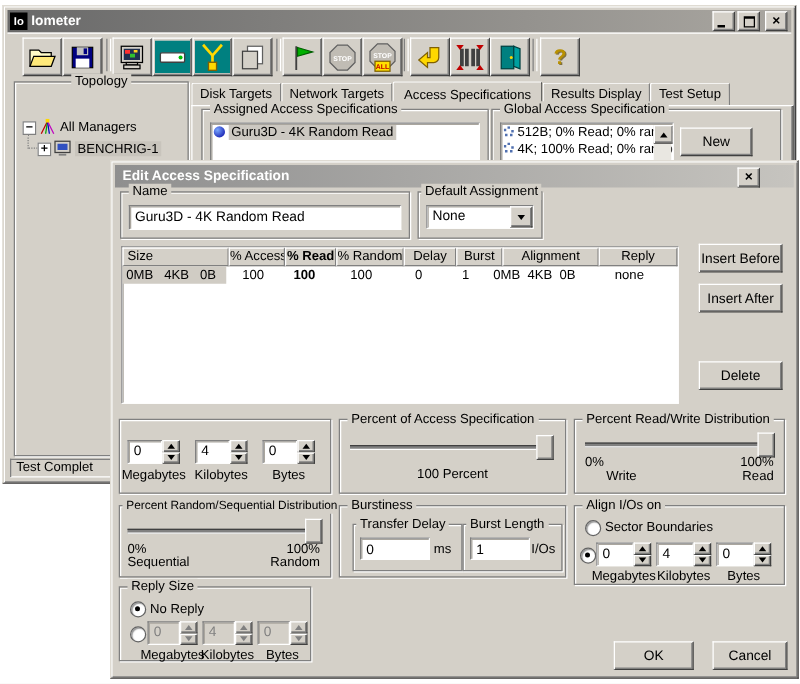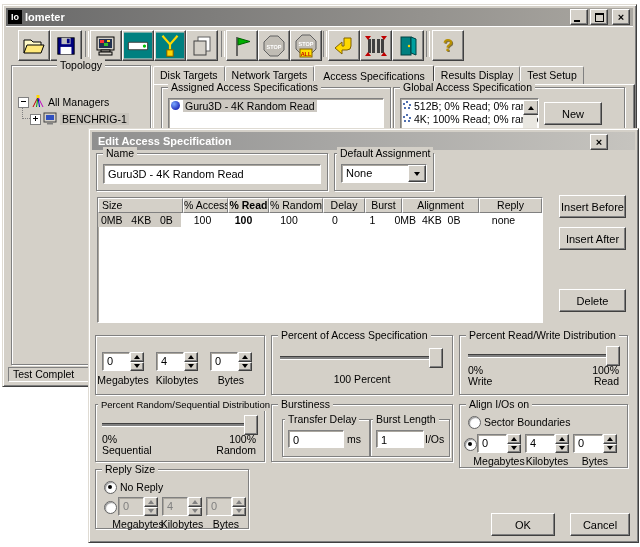--- a/index.html
+++ b/index.html
@@ -397,21 +397,21 @@
       <span class="track" style="left:8px;top:20px;width:162px;"></span>
       <span class="thumb" style="left:157px;top:12px;"></span>
       <span class="ulabel" style="left:0;top:37px;width:180px;">100 Percent</span>
     </div>
 
     <div class="group" style="left:370px;top:206px;width:167px;height:58px;">
       <span class="glabel">Percent Read/Write Distribution</span>
       <span class="track" style="left:8px;top:18px;width:151px;"></span>
       <span class="thumb" style="left:146px;top:10px;"></span>
       <span class="lbl" style="left:8px;top:28px;">0%</span>
-      <span class="lbl" style="left:8px;top:39px;">Write</span>
+      <span class="lbl" style="left:25px;top:39px;">Write</span>
       <span class="lbl" style="right:8px;top:28px;text-align:right;">100%</span>
       <span class="lbl" style="right:8px;top:39px;text-align:right;">Read</span>
     </div>
 
     <div class="group" style="left:6px;top:275px;width:168px;height:56px;">
       <span class="glabel" style="left:2px;font-size:9.5px;">Percent Random/Sequential Distribution</span>
       <span class="track" style="left:6px;top:18px;width:154px;"></span>
       <span class="thumb" style="left:148px;top:10px;"></span>
       <span class="lbl" style="left:6px;top:28px;">0%</span>
       <span class="lbl" style="left:6px;top:39px;">Sequential</span>

